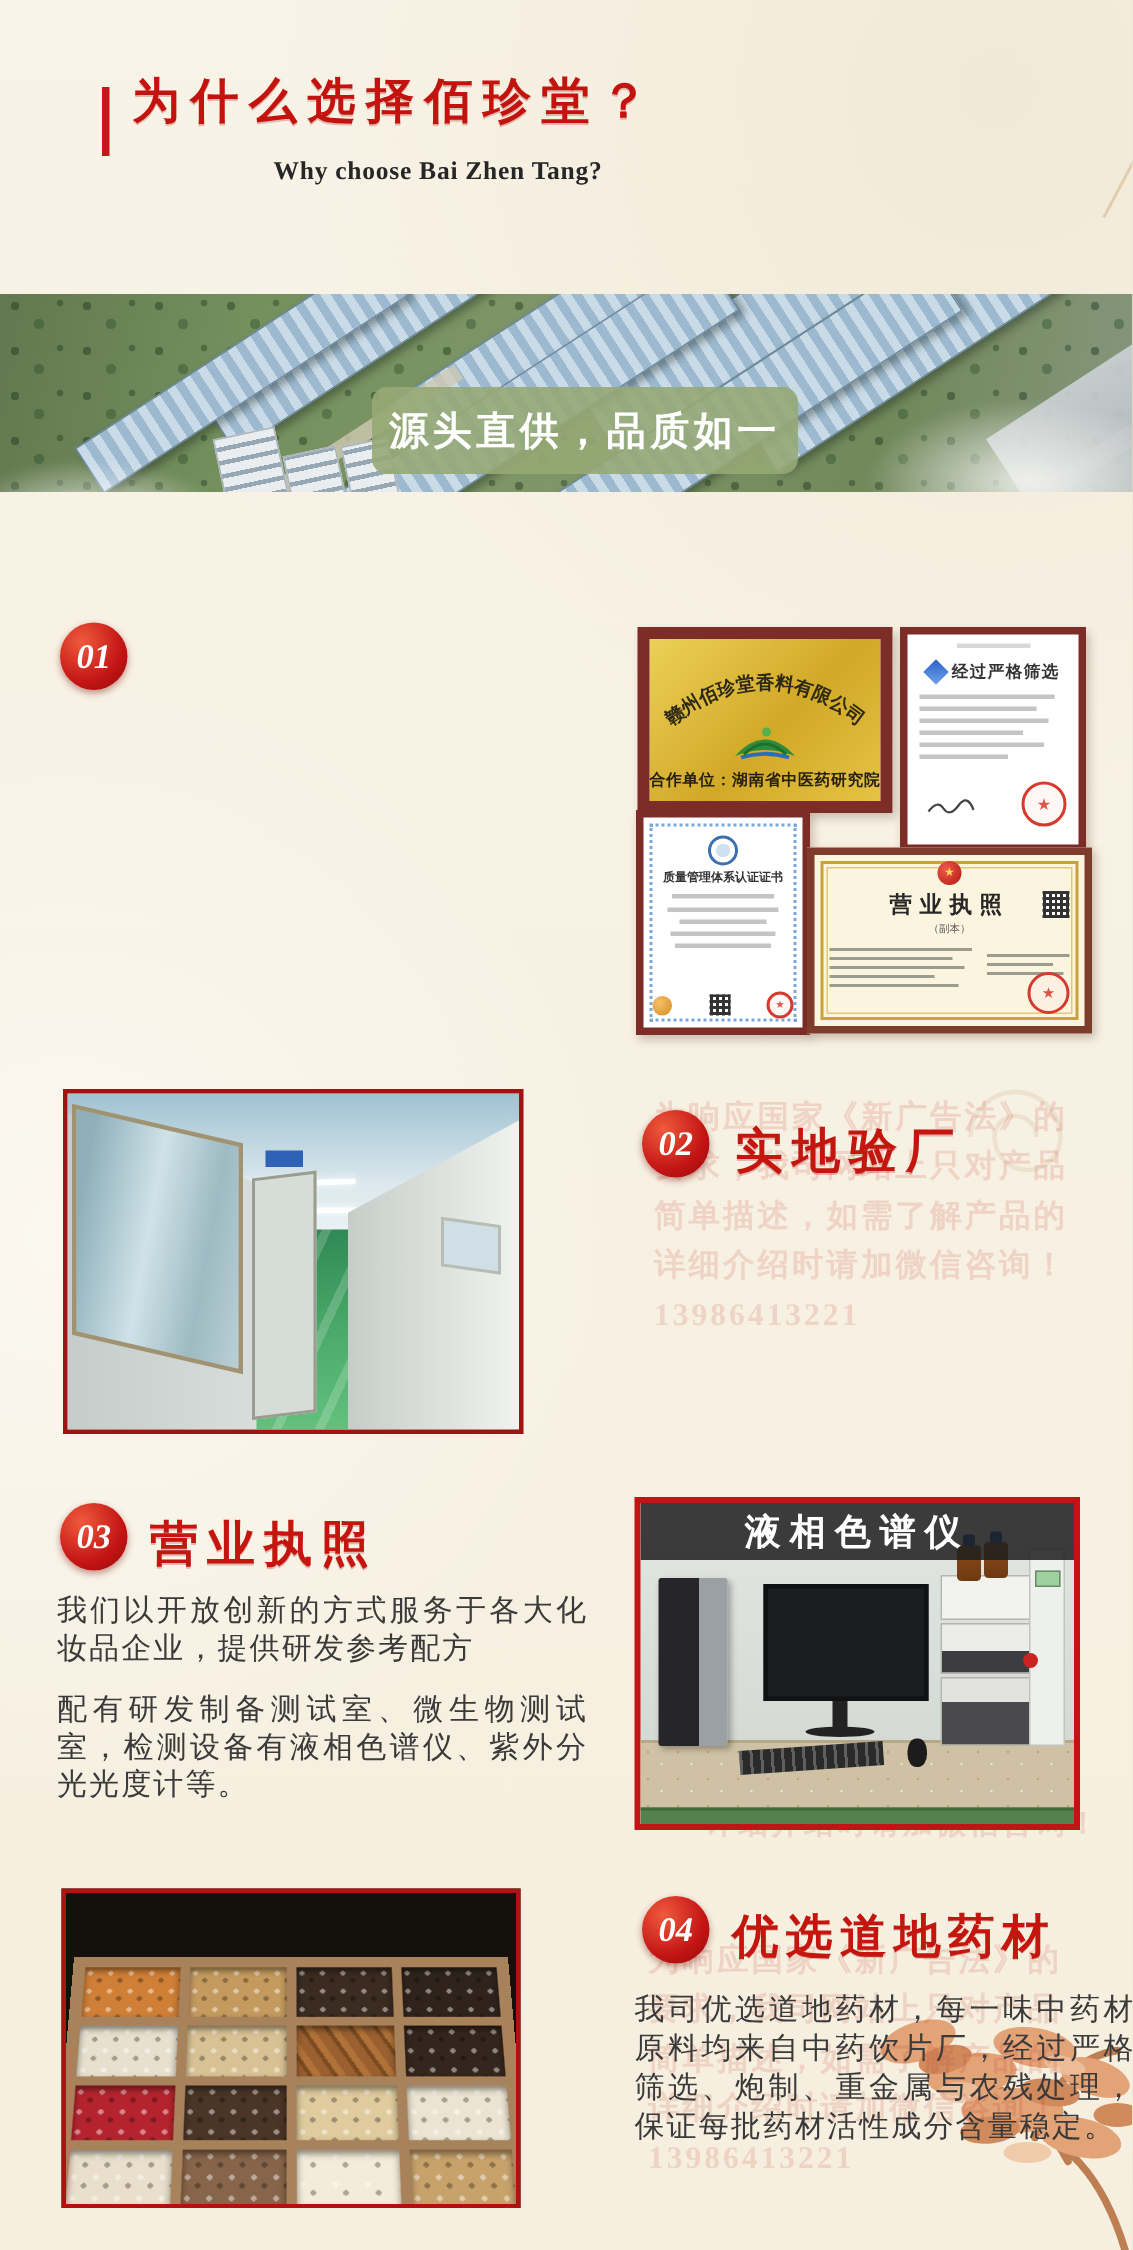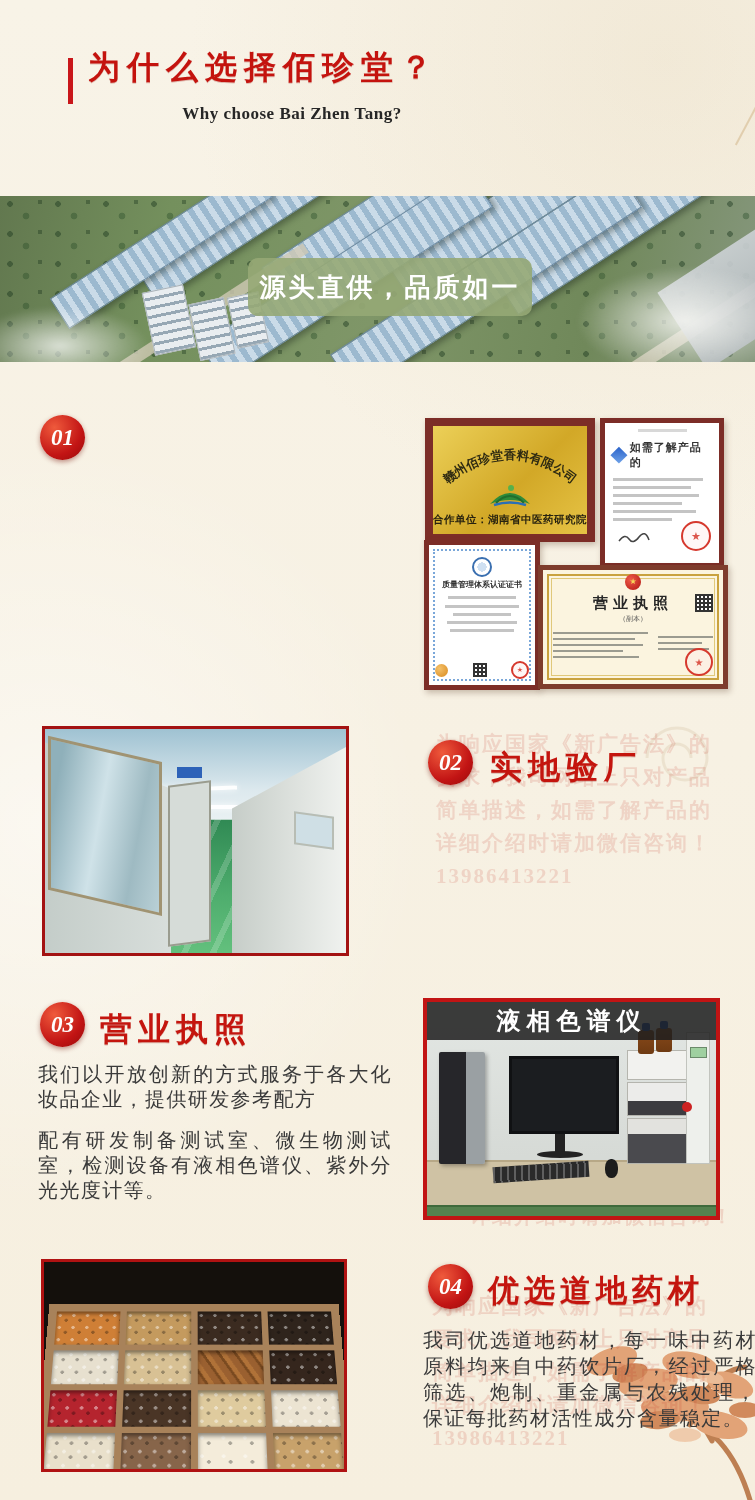--- a/index.html
+++ b/index.html
@@ -10,21 +10,21 @@
       radial-gradient(circle at 6% 55%, rgba(255,255,255,.5), transparent 35%),
       linear-gradient(#f8f3e7,#f6efdf);}
   
   .tbar{position:absolute;left:68px;top:58px;width:5px;height:46px;background:#c9161a;}
   .title{position:absolute;left:88px;top:46px;margin:0;font-size:32px;font-weight:bold;
     color:#c4130e;letter-spacing:7px;text-shadow:0 1px 0 rgba(150,20,10,.25);}
   .subtitle{position:absolute;left:88px;top:104px;width:408px;text-align:center;
     font-size:17px;font-weight:bold;color:#262626;letter-spacing:.5px;}
   .slash{position:absolute;right:6px;top:96px;width:2px;height:52px;background:rgba(205,170,120,.45);transform:rotate(28deg);}
   
-  .hero{position:absolute;left:0;top:196px;width:755px;height:166px;overflow:hidden;background:#72885d;}
+  .hero{position:absolute;left:0;top:196px;width:755px;height:132px;overflow:hidden;background:#72885d;}
   .hero-base{position:absolute;inset:0;background:
       linear-gradient(100deg,#62784f 0%,#74905d 22%,#7f9668 50%,#70885a 78%,#86977d 100%);}
   .trees{position:absolute;inset:0;opacity:.85;background-image:
       radial-gradient(circle 5px at 10px 8px, rgba(24,52,28,.5) 55%, transparent 60%),
       radial-gradient(circle 6px at 26px 20px, rgba(40,76,40,.45) 55%, transparent 60%),
       radial-gradient(circle 4px at 40px 6px, rgba(18,44,22,.4) 55%, transparent 60%);
       background-size:48px 30px;}
   .bldg{position:absolute;transform:rotate(-33deg);border:1px solid #6d8aa1;
       background:repeating-linear-gradient(90deg,#cadbe8 0 6px,#9cb9cf 6px 12px);
       box-shadow:3px 4px 6px rgba(25,35,25,.4);}
@@ -207,21 +207,21 @@
         <path d="M6 23 Q22 18 38 23" stroke="#2a6fb5" stroke-width="2.5" fill="none"></path>
         <circle cx="23" cy="6" r="3" fill="#57b14b"></circle>
       </svg>
       <div class="plaque-partner">合作单位：湖南省中医药研究院</div>
     </div>
 
     <div class="cert patent">
       <div class="ln" style="width:50%;margin:0 auto;background:#d8d8d8;"></div>
       <div class="pat-head">
         <div class="diamond"></div>
-        <span class="pat-title">如需了解产品的</span>
+        <span class="pat-title">经过严格筛选</span>
       </div>
       <div style="margin-top:8px;">
         <div class="ln" style="width:92%;"></div>
         <div class="ln" style="width:80%;"></div>
         <div class="ln" style="width:88%;"></div>
         <div class="ln" style="width:70%;"></div>
         <div class="ln" style="width:85%;"></div>
         <div class="ln" style="width:60%;"></div>
       </div>
       <svg class="sig" width="34" height="14" viewBox="0 0 34 14">

